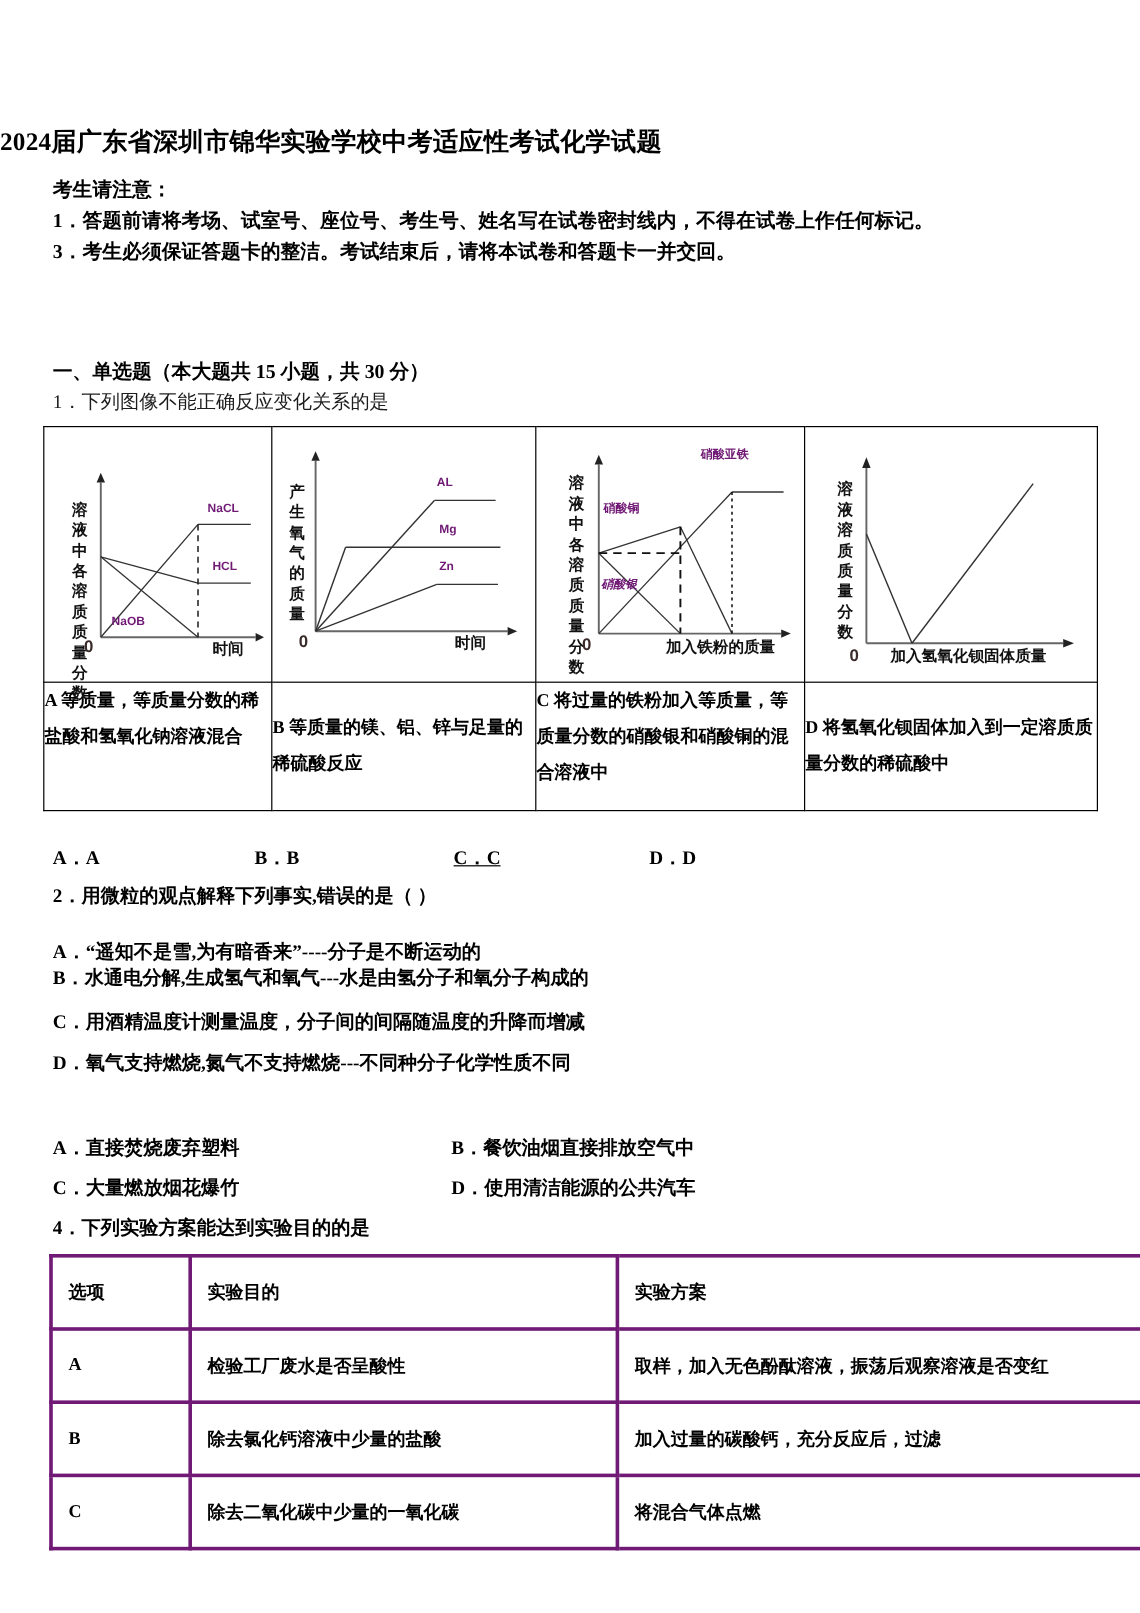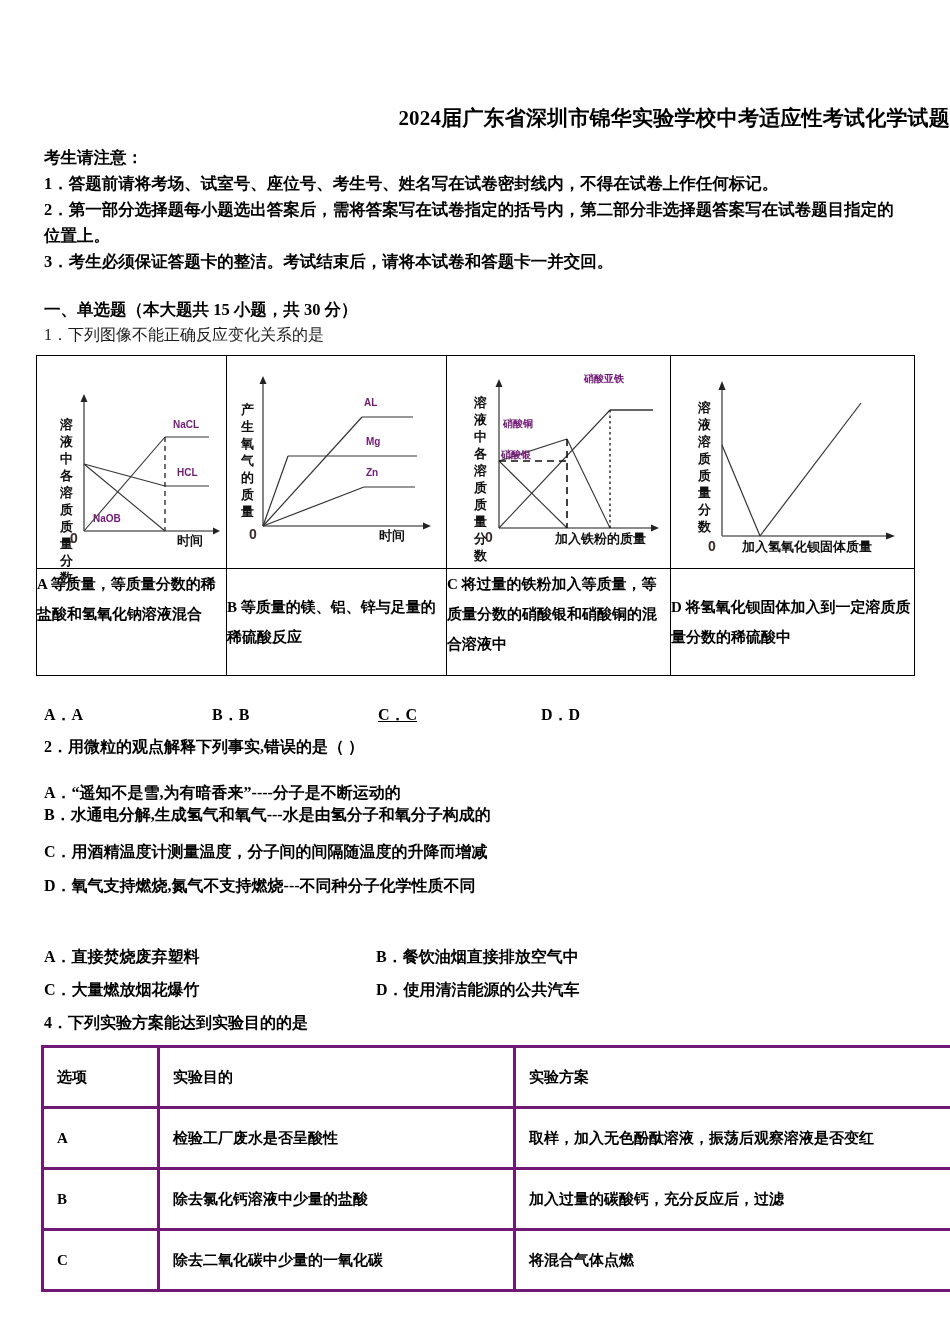--- a/index.html
+++ b/index.html
@@ -20,21 +20,21 @@
     left: 0; top: 0;
     width: 950px;
     height: 1344px;
   }
 
   
   .doc-title {
     position: absolute;
     left: 0; top: 104px;
     width: 950px;
-    text-align: right;
+    text-align: left;
     font-size: 21px;
     font-weight: bold;
     letter-spacing: 0.2px;
     font-family: "Liberation Serif", "DejaVu Serif", serif;
   }
   .notice-block {
     position: absolute;
     left: 44px; top: 145px;
     width: 866px;
     font-size: 16.5px;
@@ -155,21 +155,20 @@
 </head>
 <body>
 
 <div class="page">
 
   <div class="doc-title">2024届广东省深圳市锦华实验学校中考适应性考试化学试题</div>
 
   <div class="notice-block">
     <div class="nline notice-head">考生请注意：</div>
     <div class="nline">1．答题前请将考场、试室号、座位号、考生号、姓名写在试卷密封线内，不得在试卷上作任何标记。</div>
-    <div class="nline">2．第一部分选择题每小题选出答案后，需将答案写在试卷指定的括号内，第二部分非选择题答案写在试卷题目指定的位置上。</div>
     <div class="nline">3．考生必须保证答题卡的整洁。考试结束后，请将本试卷和答题卡一并交回。</div>
   </div>
 
   <div class="sec-title">一、单选题（本大题共 15 小题，共 30 分）</div>
 
   <div class="q1-stem">1．下列图像不能正确反应变化关系的是</div>
 
   <table class="fig-table">
     <tbody>
         <tr>
@@ -243,21 +242,21 @@
 
             <line x1="52" y1="172" x2="163" y2="54" stroke="#333" stroke-width="1.1"></line>
             <line x1="163" y1="54" x2="206" y2="54" stroke="#333" stroke-width="1.4"></line>
 
             <line x1="52" y1="105" x2="120" y2="105" stroke="#111" stroke-width="1.5" stroke-dasharray="7,5"></line>
             <line x1="120" y1="83" x2="120" y2="172" stroke="#111" stroke-width="1.6" stroke-dasharray="7,5"></line>
             <line x1="163" y1="54" x2="163" y2="172" stroke="#111" stroke-width="1.3" stroke-dasharray="2.5,3"></line>
           </svg>
           <div class="glabel vert" style="left:25px; top:38px;">溶液中各溶质质量分数</div>
           <div class="glabel series" style="left:56px; top:61px;">硝酸铜</div>
-          <div class="glabel series" style="left:54px; top:92px;">硝酸银</div>
+          <div class="glabel series" style="left:54px; top:124px;font-style:italic;">硝酸银</div>
           <div class="glabel series" style="left:137px; top:16px;">硝酸亚铁</div>
           <div class="glabel zero" style="left:38px; top:173px;">0</div>
           <div class="glabel" style="left:108px; top:174px;">加入铁粉的质量</div>
         </div>
       </td>
 
       <td class="fig-cell" style="width:243px;">
         <div class="graph">
           <svg viewBox="0 0 243 212" width="243" height="212">
             <line x1="51" y1="180" x2="215" y2="180" stroke="#666" stroke-width="1.6"></line>

